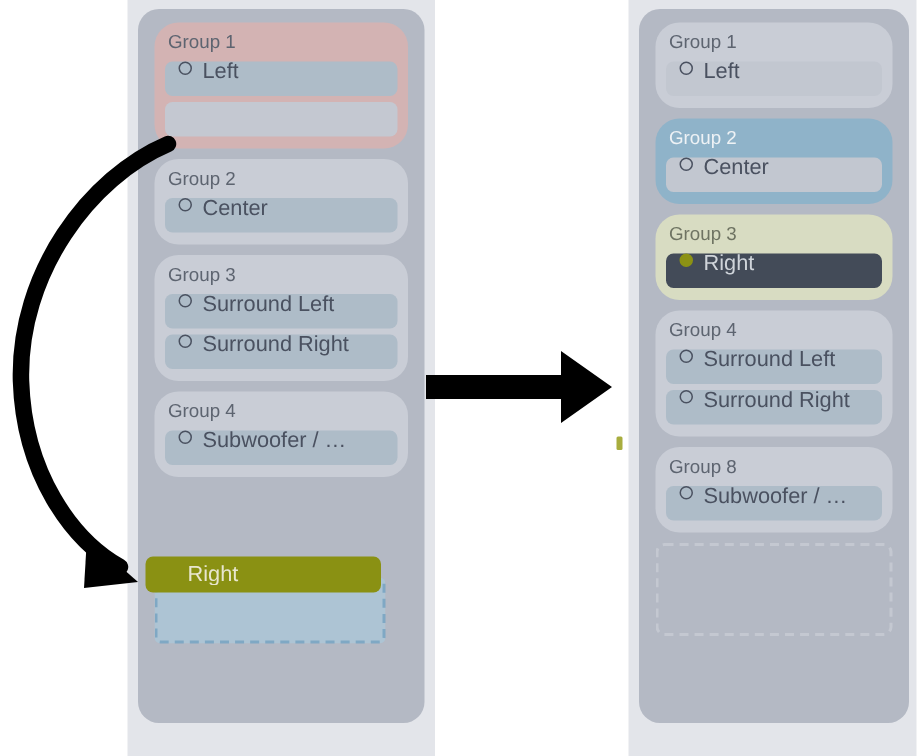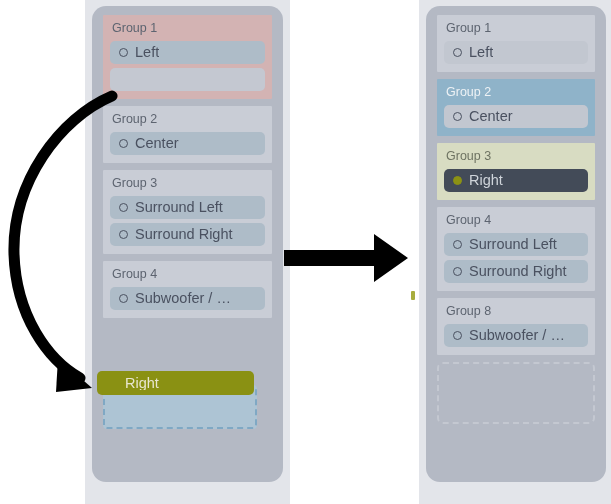--- a/index.html
+++ b/index.html
@@ -37,21 +37,21 @@
   .panel-inner {
     position: absolute;
     left: 11px;
     right: 11px;
     top: 9px;
     bottom: 9px;
   }
 
   
   .group {
-    border-radius: 1px;
+    border-radius: 16px;
     padding: 6px 7px 8px 7px;
     margin-bottom: 7px;
     background: #c9cdd6;
     position: relative;
   }
   .group.tint-rose  { background: #d3b3b3; }
   .group.tint-blue  { background: #8fb3c9; }
   .group.tint-olive { background: #d8dcc2; }
 
   .group-title {
@@ -60,21 +60,21 @@
     line-height: 15px;
     margin: 0 0 5px 2px;
     white-space: nowrap;
   }
   .group.tint-blue .group-title { color: #eef2f5; }
   .group.tint-olive .group-title { color: #6e7362; }
 
   
   .item {
     display: flex;
-    align-items: center;
+    align-items: flex-start;
     gap: 7px;
     background: #aebcc8;
     border-radius: 5px;
     height: 23px;
     padding: 0 9px;
     margin-bottom: 4px;
     box-sizing: border-box;
   }
   .item:last-child { margin-bottom: 0; }
   .item-label {

